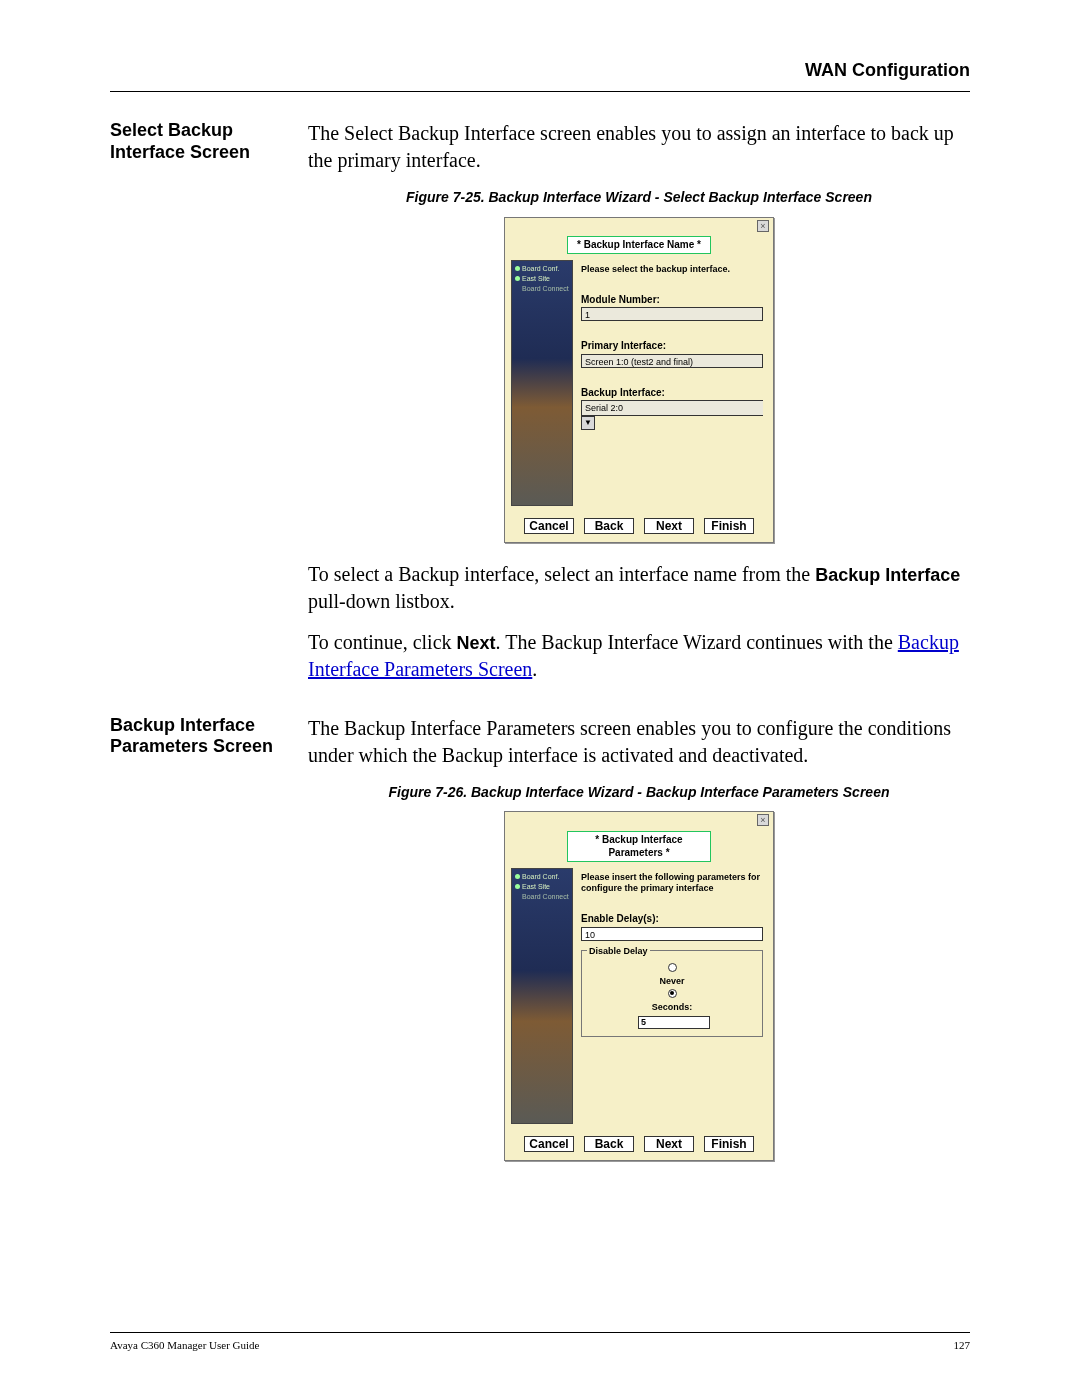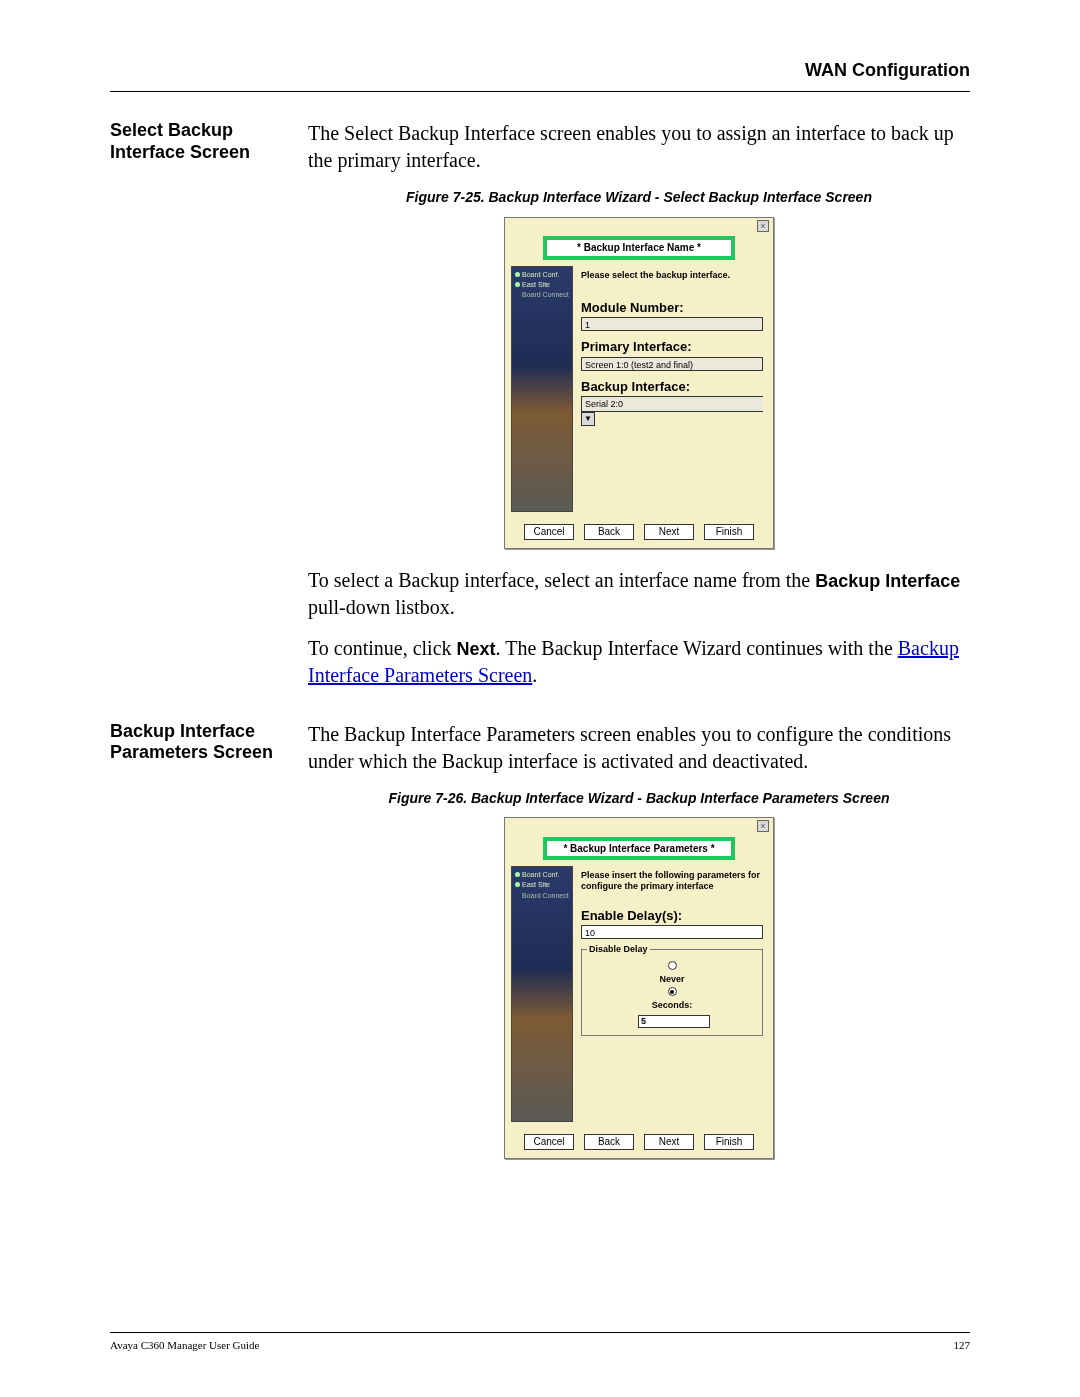--- a/index.html
+++ b/index.html
@@ -63,23 +63,23 @@
     width: 12px; height: 12px;
     background: #d9d9d9;
     border: 1px solid #666;
     text-align: center;
     line-height: 10px;
     font-size: 9px;
     color: #555;
   }
   .step {
     margin: 2px auto 6px auto;
-    width: 192px;
+    width: 144px;
     background: #fff;
-    border: 4px solid #22c55e;
+    border: 1px solid #22c55e;
     font-weight: bold;
     font-size: 10px;
     text-align: center;
     padding: 1px 0;
   }
   .wizbody { display: flex; padding: 0 6px 6px 6px; height: 252px; }
   .wizard.small .wizbody { height: 262px; }
   .sideimg {
     width: 62px;
     background: linear-gradient(180deg,#2a3b6b 0%, #1f2c54 40%, #7e5b35 60%, #5a5a55 100%);
@@ -91,40 +91,40 @@
     border: 1px solid #444;
   }
   .sideimg .row { display:flex; gap:2px; margin-bottom:2px; }
   .bullet { width:5px; height:5px; background:#9cff9c; border-radius:50%; display:inline-block; flex:none; margin-top:1px;}
   .fields {
     flex: 1;
     padding: 4px 4px 4px 8px;
     color: #000;
   }
   .fields .prompt { font-weight: bold; margin-bottom: 18px; line-height:1.25;}
-  .fields label { display:block; font-weight: bold; margin-top:7px; margin-bottom:1px; font-size:13px; }
+  .fields label { display:block; font-weight: bold; margin-top:18px; margin-bottom:1px; font-size:10px; }
   .fields .val, .fields .input {
     background:#fff; border:1px solid #333; padding:1px 3px; font-size:9px;
     width: 100%;
     height: 14px; line-height:12px;
   }
   .fields .ro { background:#ebe9dc; }
   .select { display:flex;flex-direction:column; }
   .select .input { flex:1; border-right:none; }
   .select .arrow {
     width:14px; height:14px; border:1px solid #333; background:#d9d9d9;
     text-align:center; line-height:12px; font-size:8px;
   }
   .buttons {
     display:flex; gap:10px; justify-content:center;
     padding: 6px 8px 8px 8px;
     border-top: 0;
   }
   .btn {
-    background:#fff; border:1px solid #333; font-size:10px; font-weight:normal;
+    background:#fff; border:1px solid #333; font-size:12px; font-weight:bold;
     width:50px; height:16px; text-align:center; line-height:14px;
   }
 
   fieldset.delay {
     border:1px solid #777; padding:4px 5px 5px 5px; margin-top:4px;
   }
   fieldset.delay legend { font-weight:bold; font-size:9px; padding:0 2px; }
   .radio-row { display:flex; align-items:center; gap:3px; font-weight:bold; margin:2px 0;flex-direction:column;}
   .radio { width:9px; height:9px; border:1px solid #333; border-radius:50%; background:#fff; position:relative;}
   .radio.checked::after{content:""; position:absolute; inset:1.5px; background:#000; border-radius:50%;}

